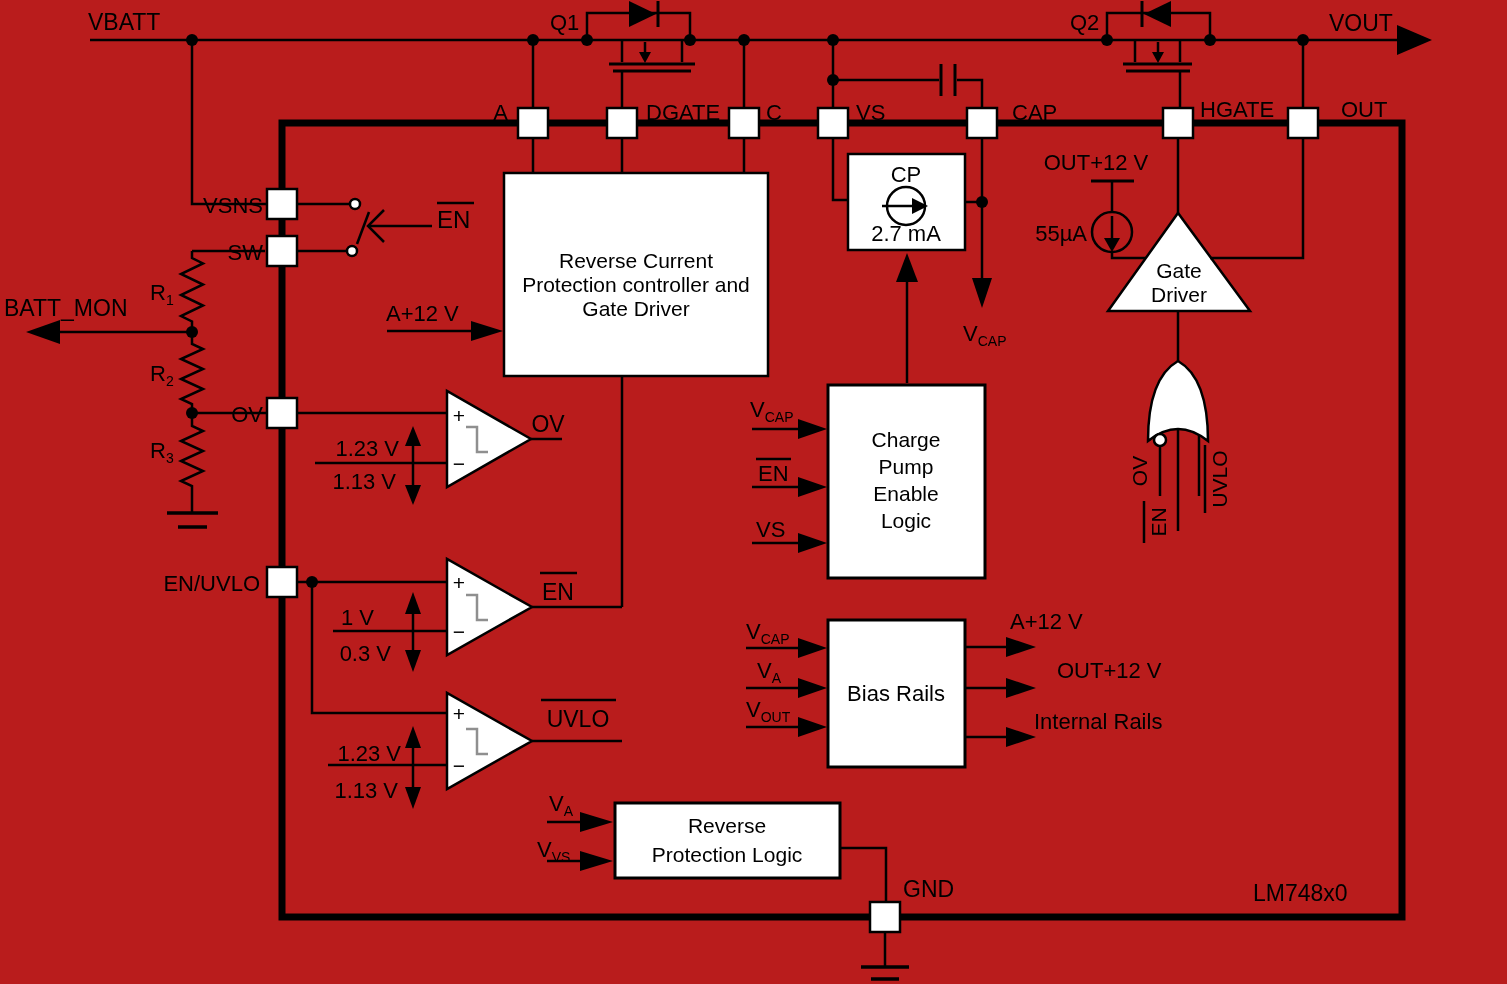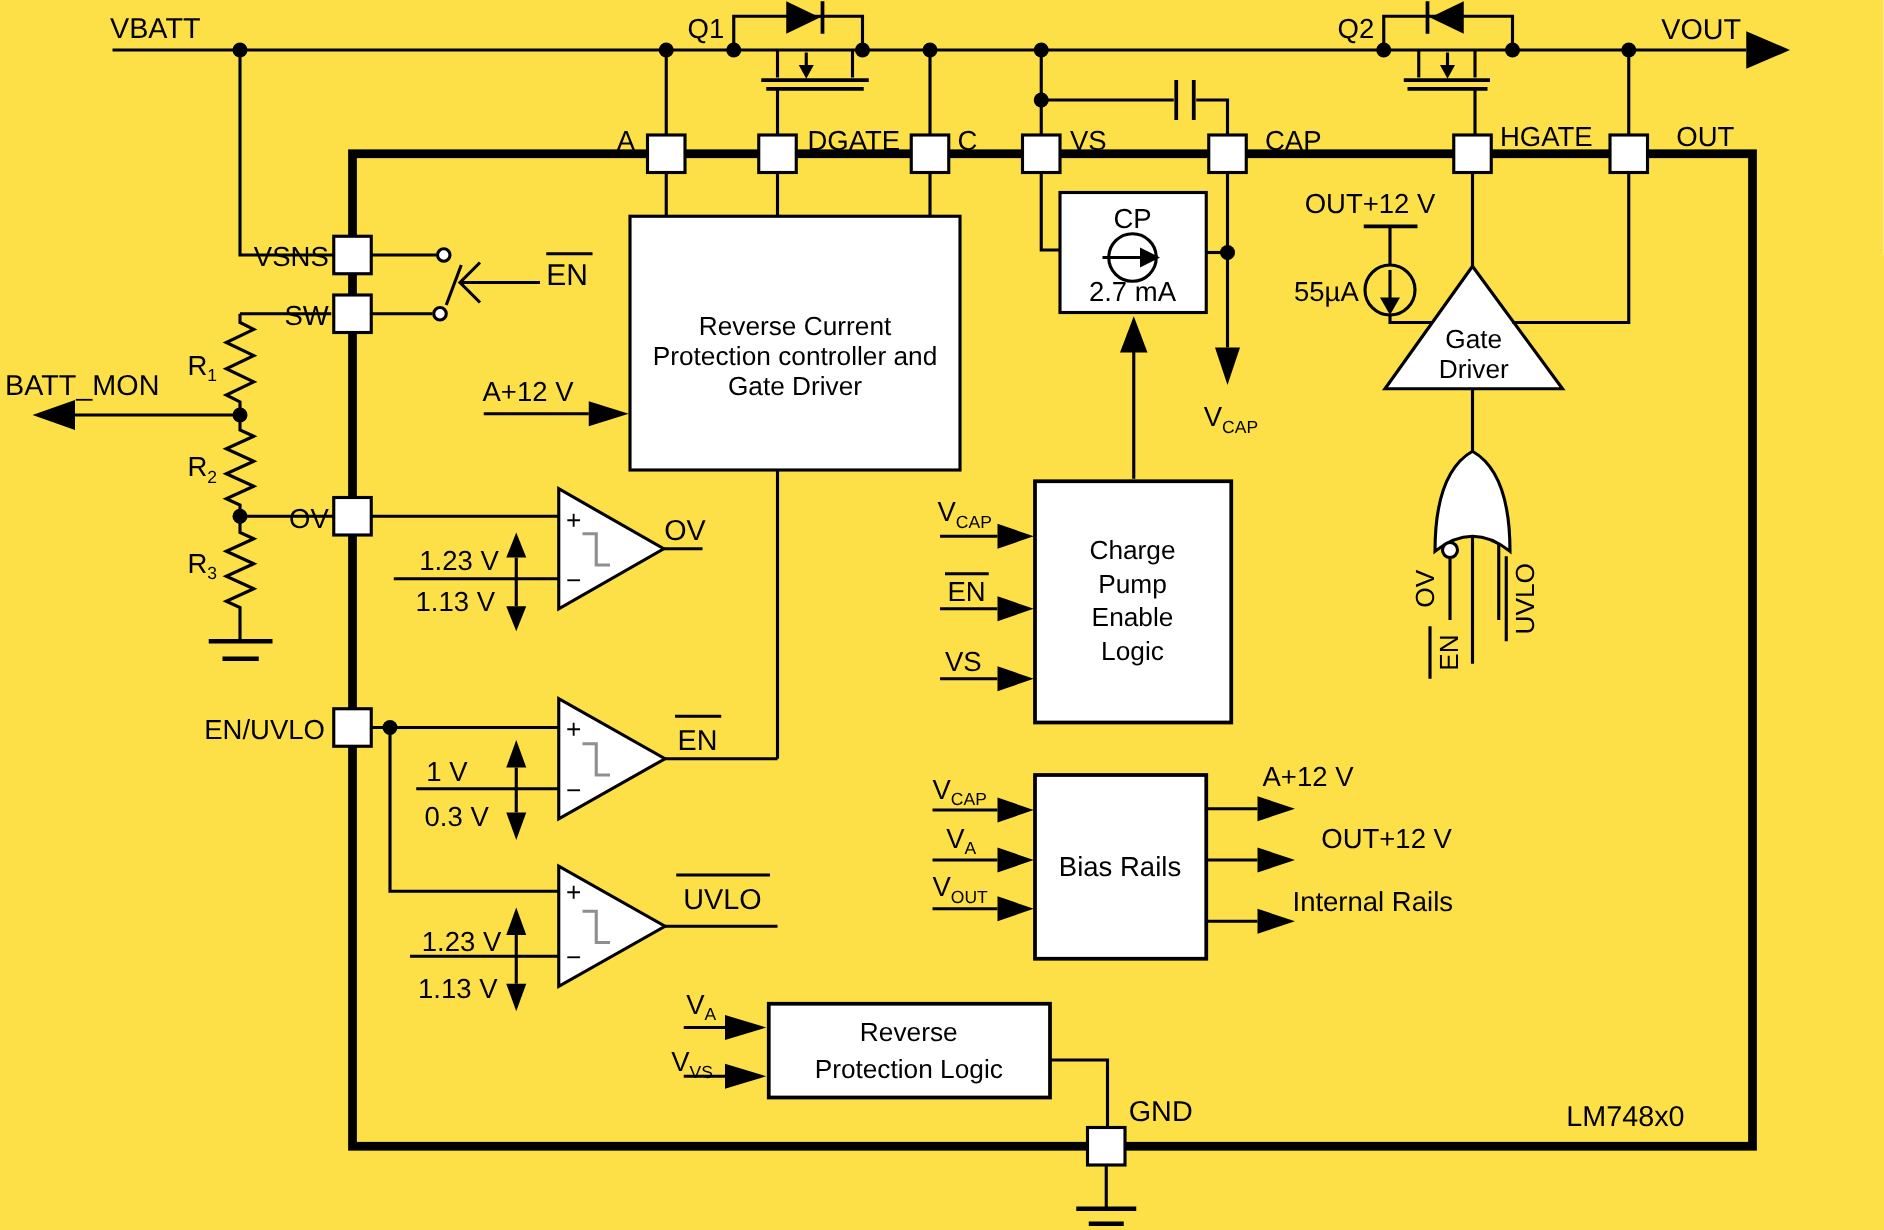--- a/index.html
+++ b/index.html
@@ -1,16 +1,16 @@
 <!DOCTYPE html>
 <html><head>
 <meta charset="utf-8">
 <style>
   html,body{margin:0;padding:0;background:#fff;}
-  #stage{width:1507px;height:984px;position:relative;background:#fde047;}
+  #stage{width:1507px;height:984px;position:relative;background:#b91c1c;}
   svg text{font-family:"Liberation Sans","DejaVu Sans",sans-serif;fill:#000;}
   .t21{font-size:21px}.t22{font-size:22px}.t23{font-size:23px}.t24{font-size:24px}
   .sub{font-size:14px}
   .w{stroke:#000;stroke-width:2.5;fill:none}
   .w3{stroke:#000;stroke-width:3;fill:none}
   .w35{stroke:#000;stroke-width:3.5;fill:none}
   .border{stroke:#000;stroke-width:7;fill:none}
   .pin{fill:#fff;stroke:#000;stroke-width:2.5}
   .blk{fill:#fff;stroke:#000;stroke-width:3}
   .tri{fill:#fff;stroke:#000;stroke-width:2.5}

